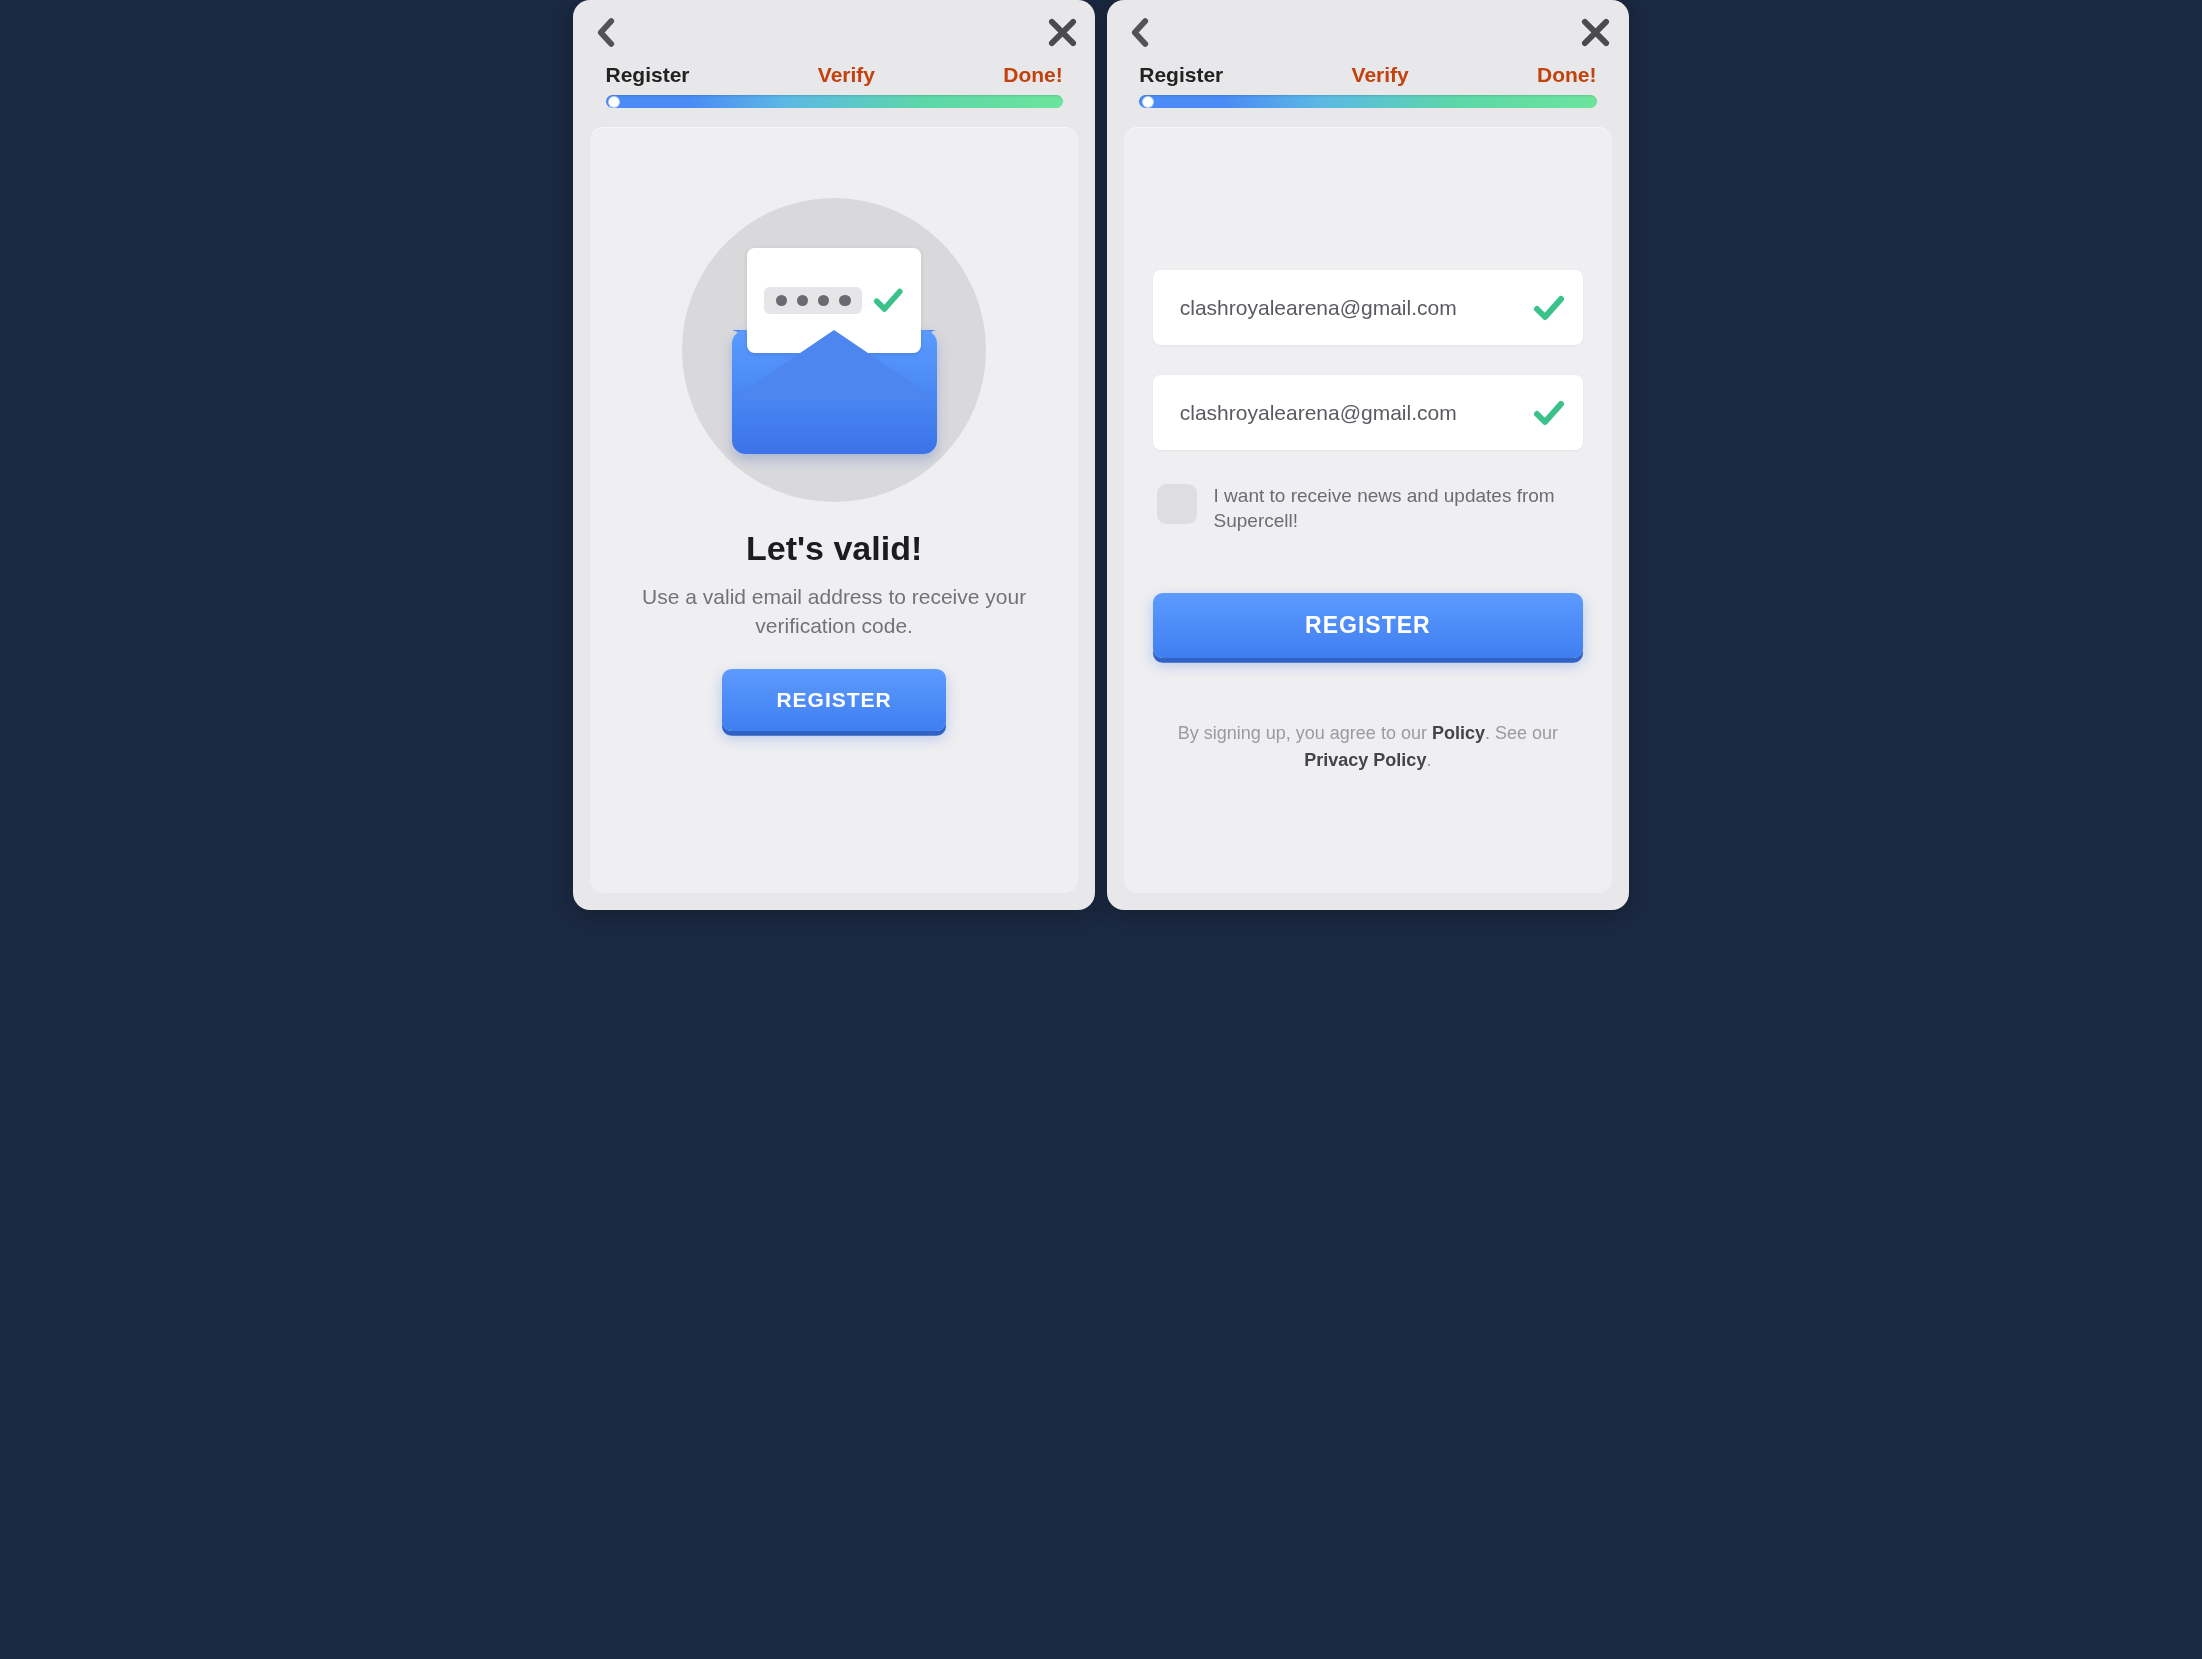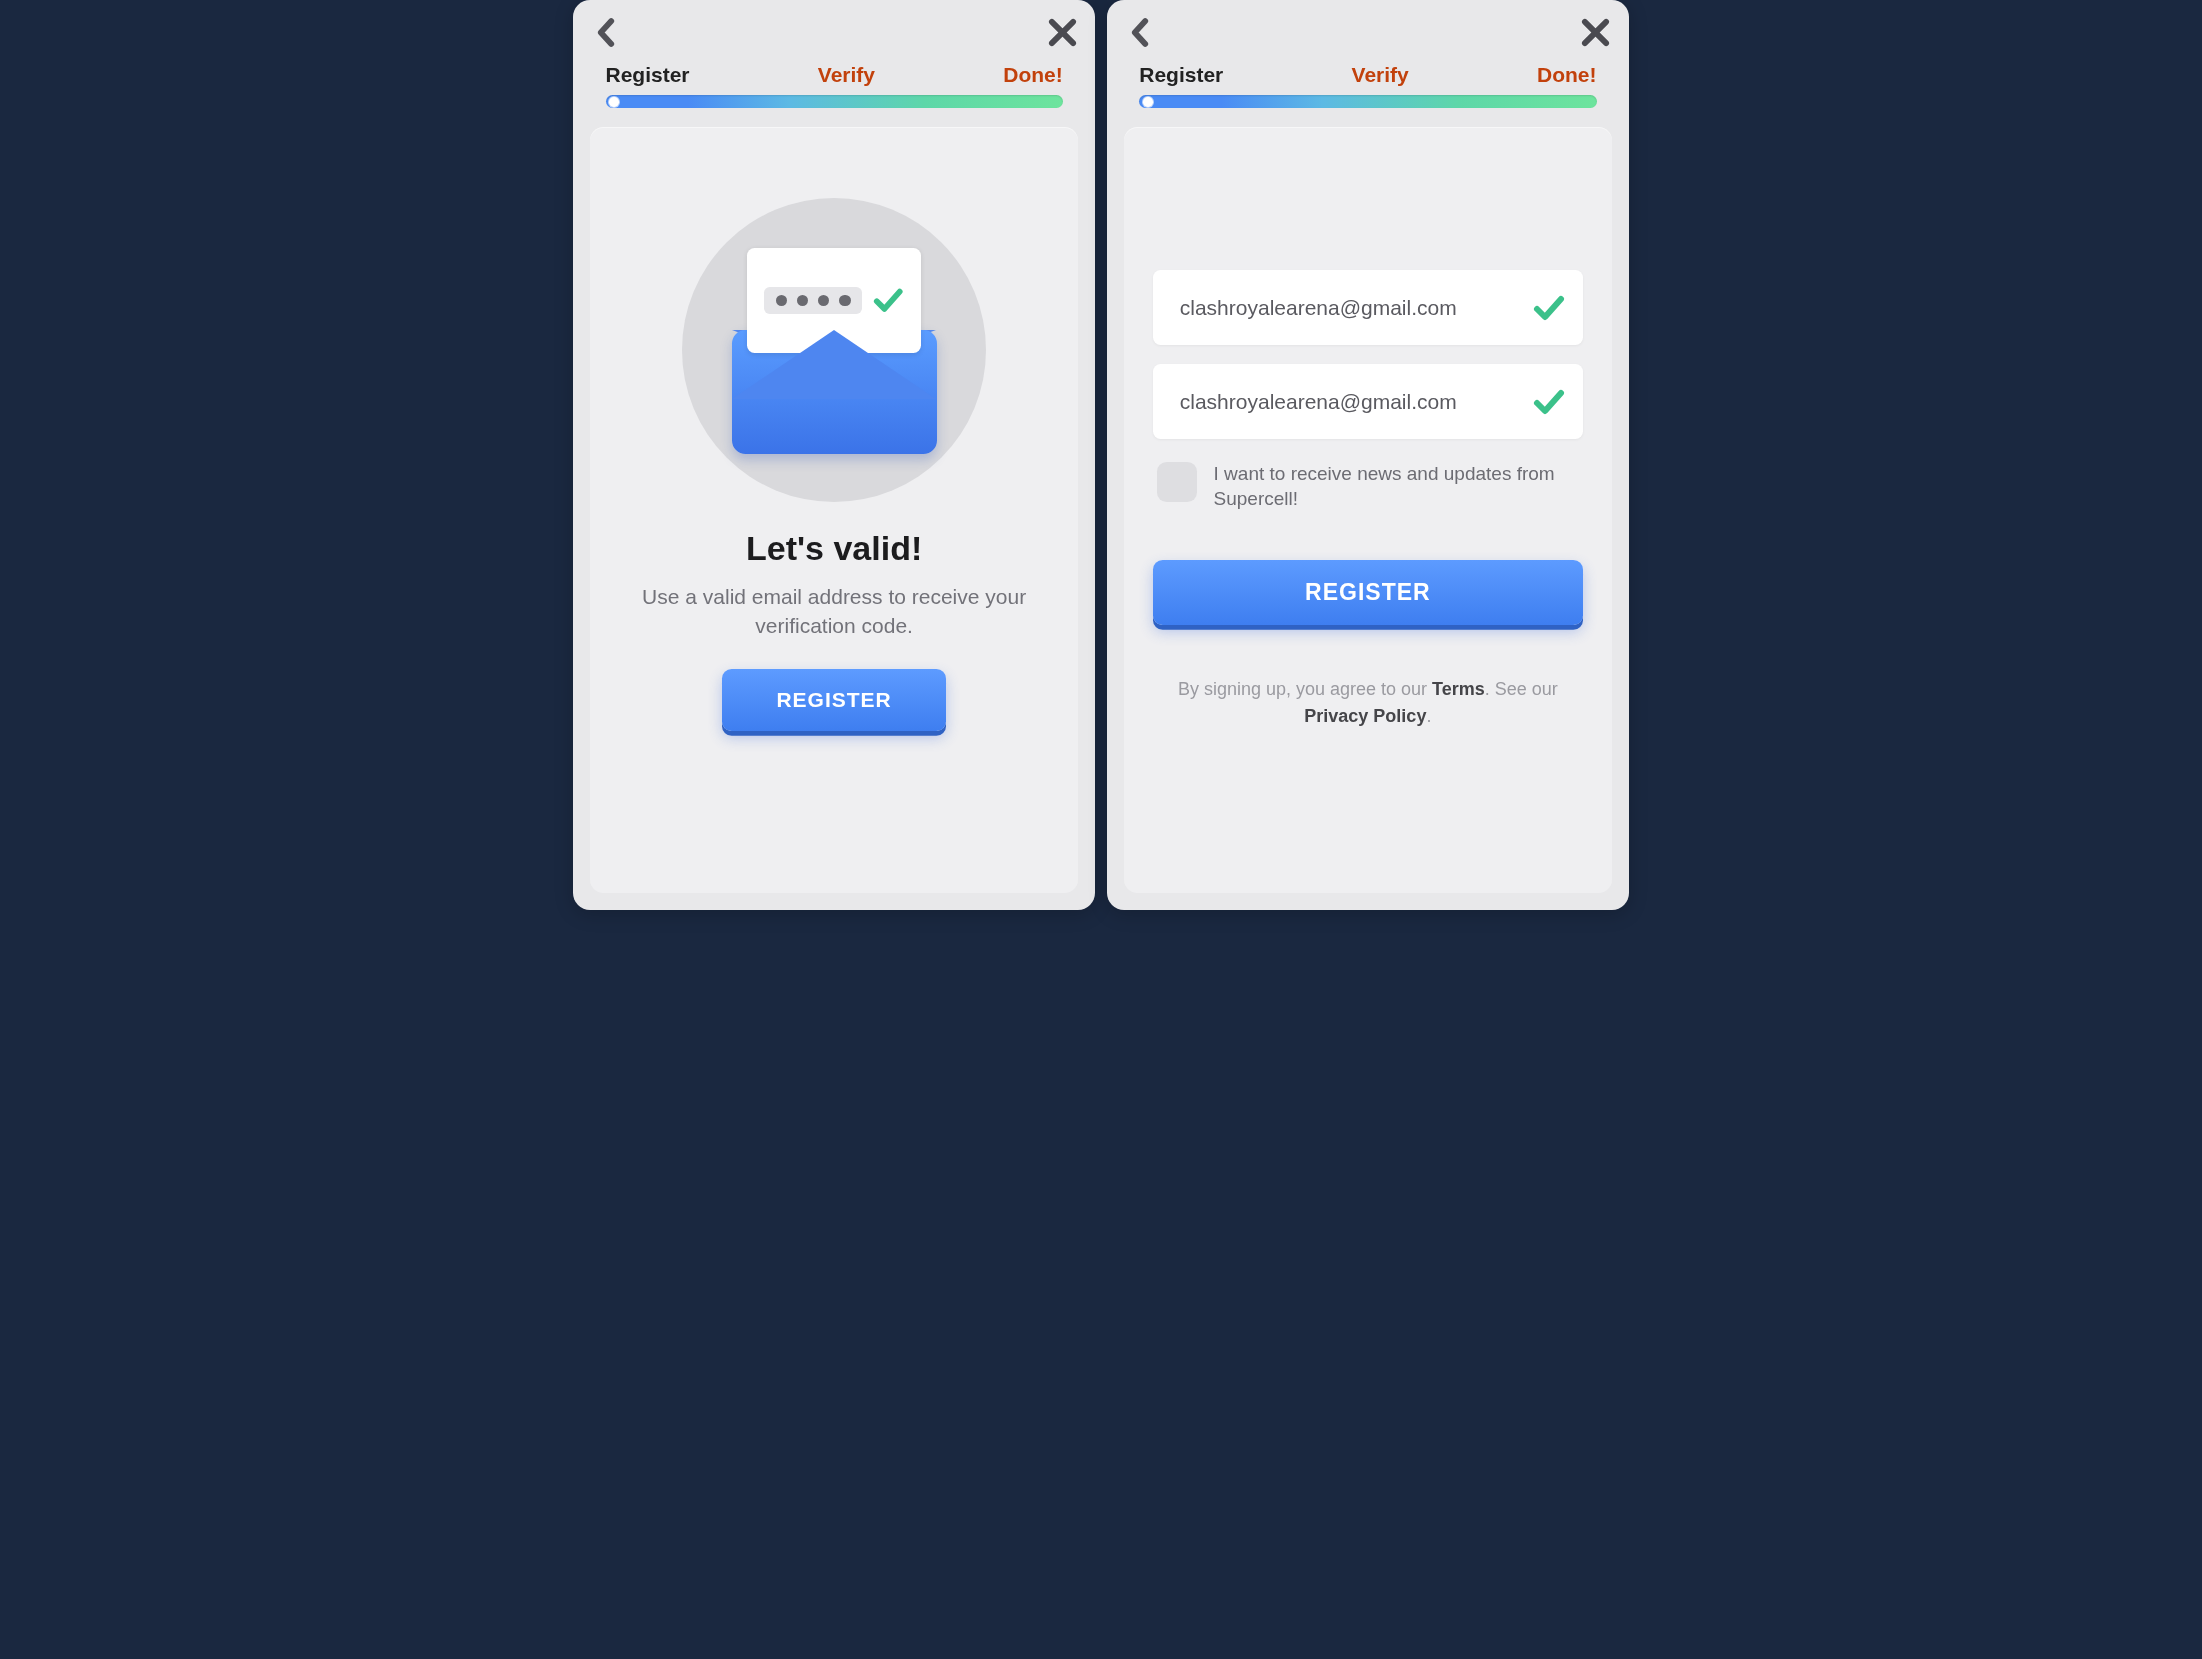--- a/index.html
+++ b/index.html
@@ -186,21 +186,21 @@
     padding:19px 0;
     font-size:23px;
   }
   
   .form-area{
     width:100%;
     max-width:440px;
     margin-top:105px;
     display:flex;
     flex-direction:column;
-    gap:19px;
+    gap:30px;
   }
   .field{
     background:#fff;
     border-radius:7.6px;
     height:75px;
     display:flex;
     align-items:center;
     padding:0 17px 0 25px;
     box-shadow:0 1px 2.9px rgba(0,0,0,.05);
   }
@@ -327,20 +327,20 @@
           <svg class="field-check" width="34" height="34" viewBox="0 0 34 34">
               <path d="M5 18 L13 26 L29 8" stroke="currentColor" stroke-width="6" fill="none" stroke-linecap="round" stroke-linejoin="round"></path>
             </svg>
         </div>
         <div class="consent-row">
           <div class="cbox"></div>
           <div class="consent-text">I want to receive news and updates from Supercell!</div>
         </div>
         <button class="btn btn-wide">REGISTER</button>
         <div class="legal">
-          <span>By signing up, you agree to our </span><span class="strong">Terms</span><span>. See our </span><span class="strong">Privacy Policy</span><span>.</span>
+          <span>By signing up, you agree to our </span><span class="strong">Policy</span><span>. See our </span><span class="strong">Privacy Policy</span><span>.</span>
         </div>
       </div>
     </div>
   </div>
 
 </div>
 
 
 </body></html>

